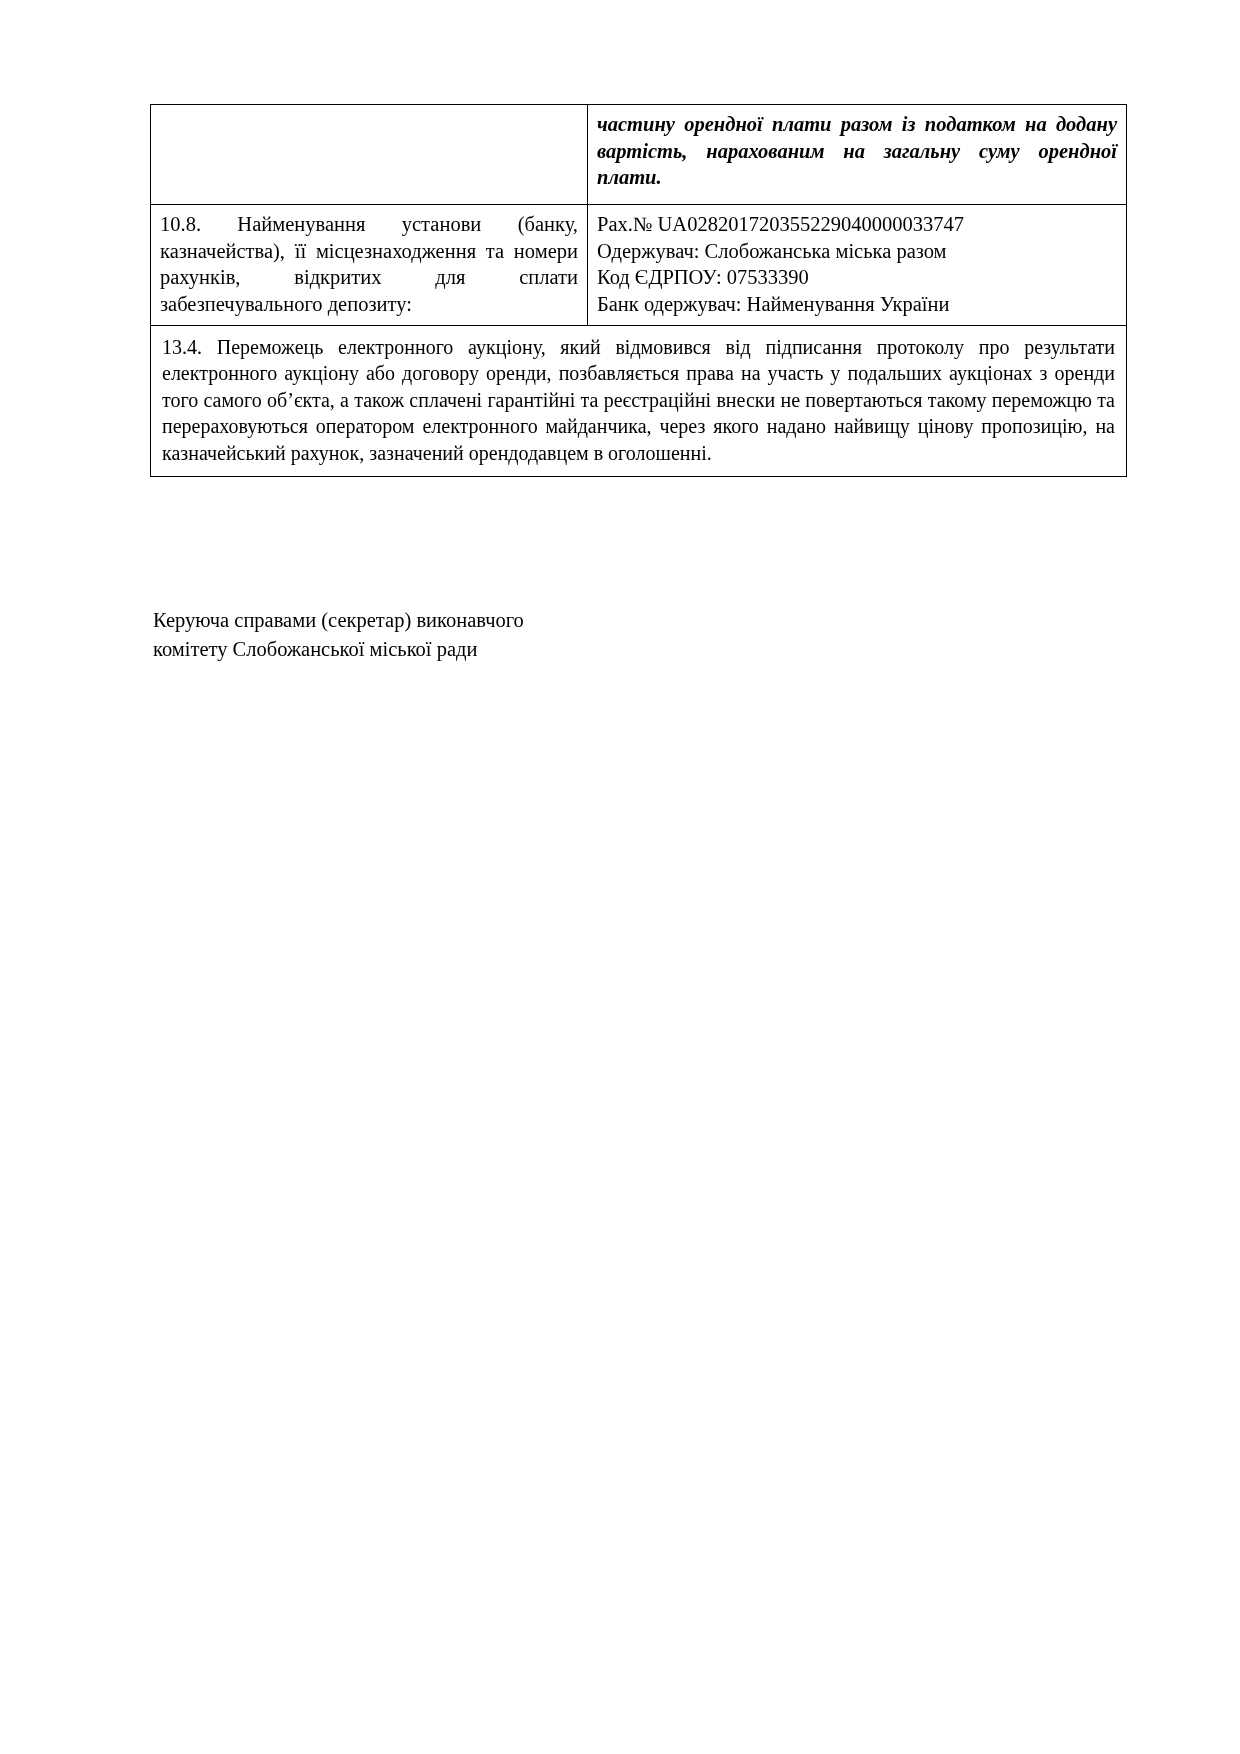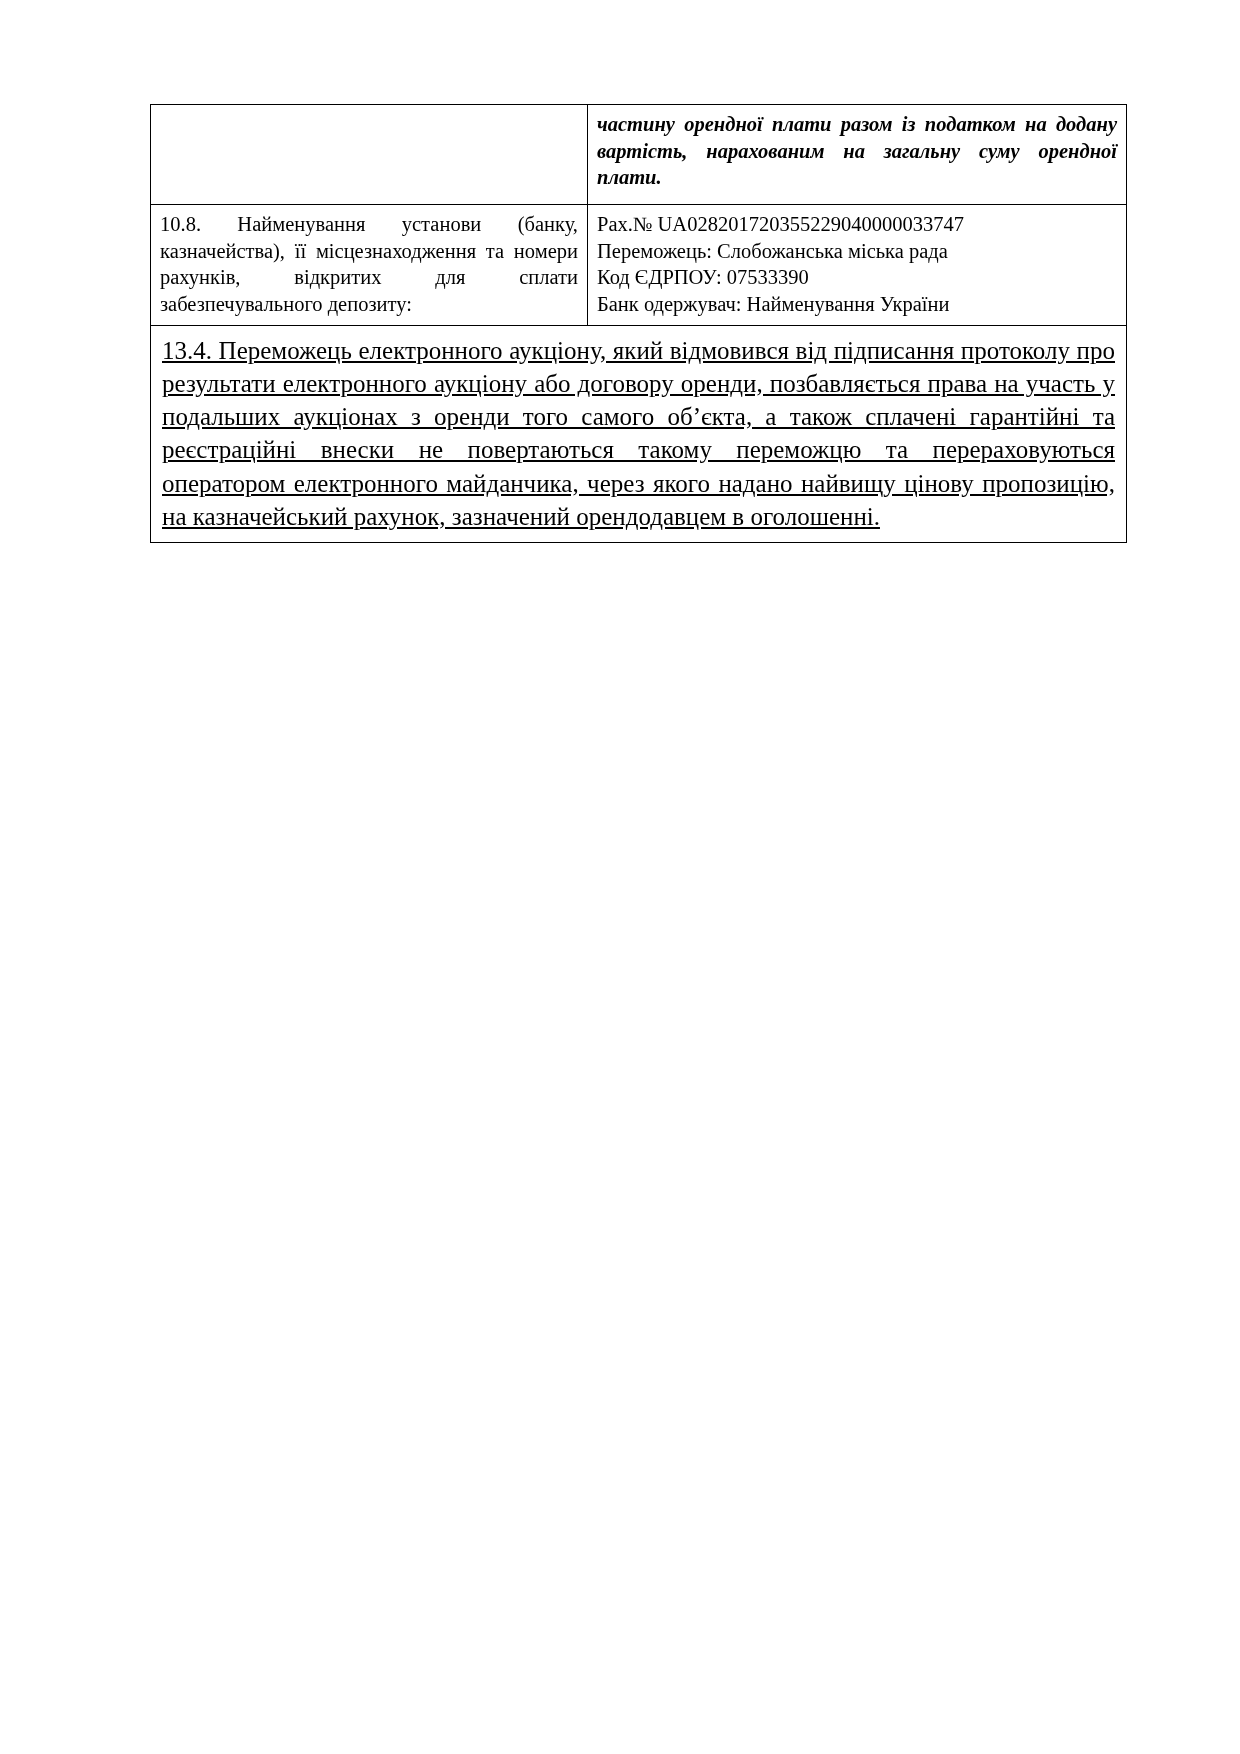--- a/index.html
+++ b/index.html
@@ -44,24 +44,23 @@
     text-align: justify;
     text-align-last: left;
   }
   .italic-bold {
     font-style: italic;
     font-weight: bold;
   }
   .cell-empty { height: 86px; }
 
   .row-134 td {
-    font-size: 25px;
+    font-size: 20px;
     line-height: 1.33;
     padding: 8px 11px 9px 11px;
-    text-decoration: underline;
   }
   .row-134 .justify {
     text-align: justify;
     text-align-last: left;
   }
 
   .signature-block {
     position: absolute;
     left: 153px;
     top: 606px;
@@ -92,29 +91,33 @@
   <table class="doc-table">
     <tbody>
       <tr>
         <td class="col-left cell-empty"></td>
         <td class="col-right italic-bold justify">частину орендної плати разом із податком на додану вартість, нарахованим на загальну суму орендної плати.</td>
       </tr>
       <tr>
         <td class="col-left justify">10.8. Найменування установи (банку, казначейства), її місцезнаходження та номери рахунків, відкритих для сплати забезпечувального депозиту:</td>
         <td class="col-right">
           <div>Рах.№ UA028201720355229040000033747</div>
-          <div>Переможець: Слобожанська міська рада</div>
+          <div>Одержувач: Слобожанська міська разом</div>
           <div>Код ЄДРПОУ: 07533390</div>
           <div>Банк одержувач: Найменування України</div>
         </td>
       </tr>
       <tr class="row-134">
         <td colspan="2" class="justify">13.4. Переможець електронного аукціону, який відмовився від підписання протоколу про результати електронного аукціону або договору оренди, позбавляється права на участь у подальших аукціонах з оренди того самого об’єкта, а також сплачені гарантійні та реєстраційні внески не повертаються такому переможцю та перераховуються оператором електронного майданчика, через якого надано найвищу цінову пропозицію, на казначейський рахунок, зазначений орендодавцем в оголошенні.</td>
       </tr>
     </tbody>
   </table>
 
   <div class="signature-block">
     <div class="sig-row">
+      <div class="sig-left">
+        <div class="nowrap">Керуюча справами (секретар) виконавчого</div>
+        <div class="nowrap">комітету Слобожанської міської ради</div>
+      </div>
     </div>
   </div>
 
 </div>
 
 </body></html>

